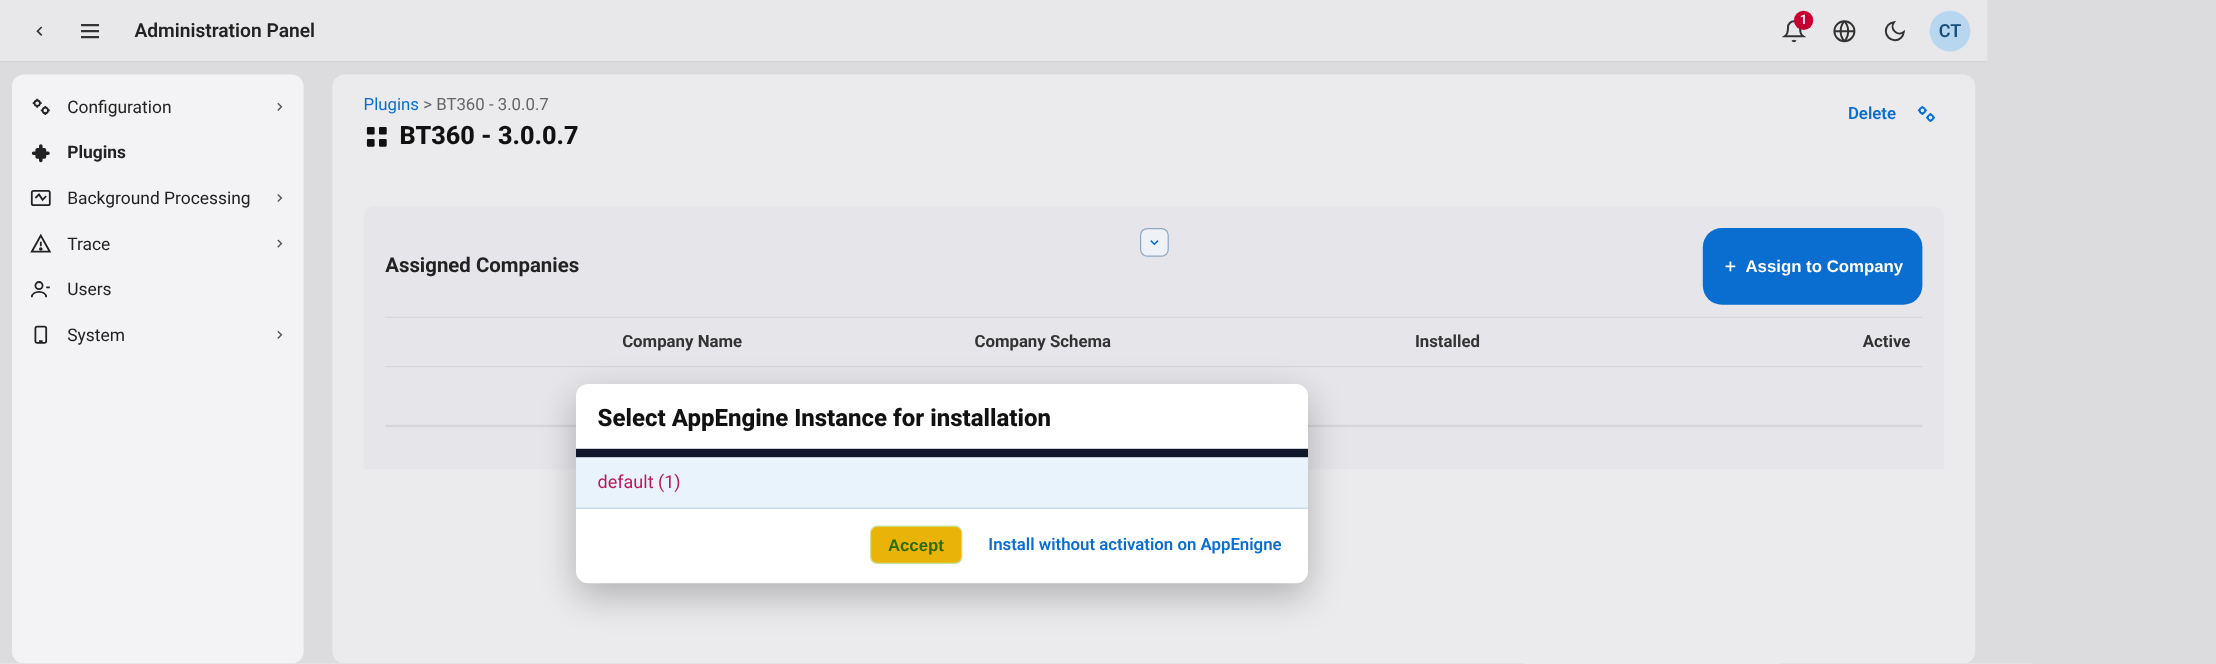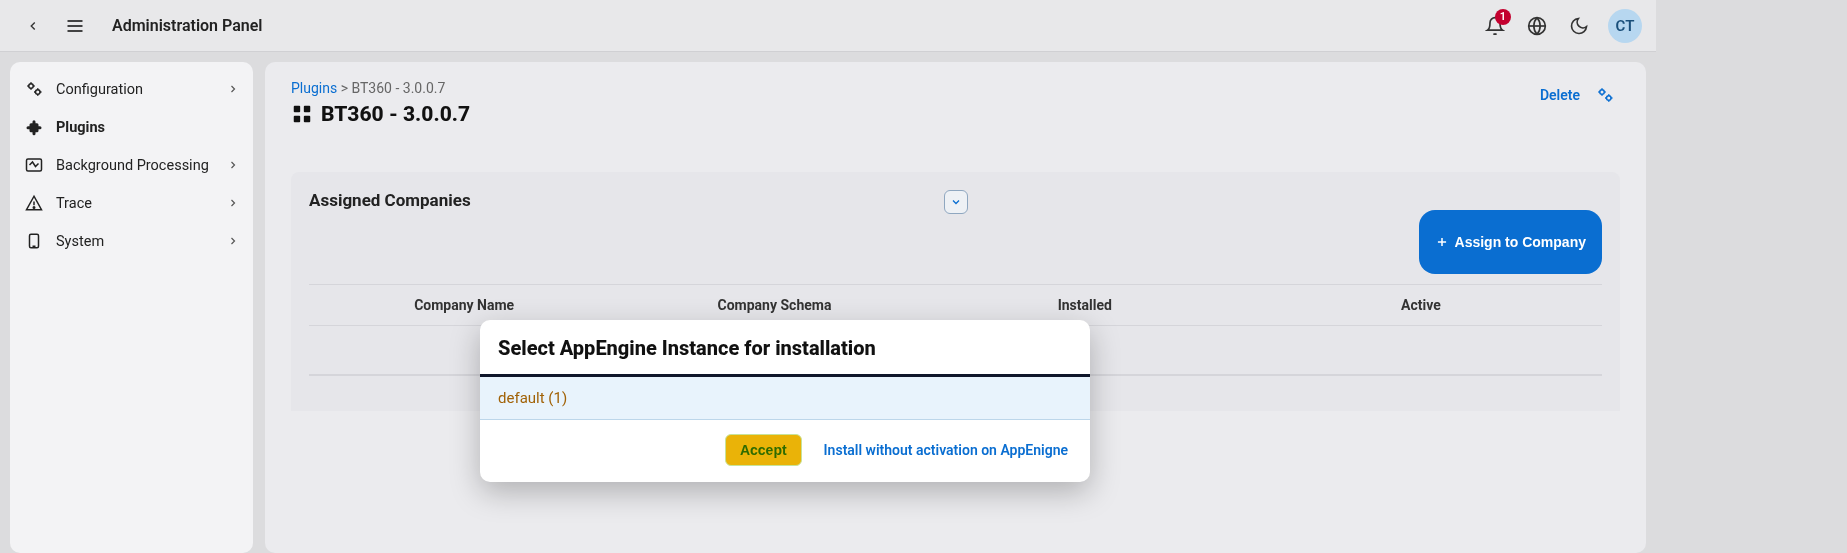--- a/index.html
+++ b/index.html
@@ -39,21 +39,21 @@
     .bell-wrap { position:relative; }
     .badge {
       position:absolute; top:2px; right:3px;
       background:#c3002f; color:#fff;
       width:16px; height:16px; border-radius:50%;
       font-size:11px; display:flex; align-items:center; justify-content:center;
       font-weight:600;
     }
 
     
-    .shell { display:flex; height: calc(100% - 52px); padding:10px 10px 0 10px; gap:12px; }
+    .shell { display:flex; height: calc(100% - 52px); padding:10px 10px 0 10px; gap:24px; }
 
     
     .sidebar {
       width: 243px; background:#f3f3f5;
       border-radius:10px;
       padding: 8px 0;
     }
     .nav-item {
       display:flex; align-items:center; gap:12px;
       padding: 10px 14px; cursor:pointer; font-size:14.5px;
@@ -89,31 +89,31 @@
     }
     .tabs { display:flex; gap:0; padding: 0 16px; border-bottom:1px solid #d5d5da; }
     .tab {
       padding: 16px 18px 14px 18px;
       font-weight:700; color:#333; cursor:pointer; font-size:14px;
       border-bottom:3px solid transparent;
     }
     .tab.active { color:#0a6ed1; border-bottom-color:#0a6ed1; }
 
     .section { padding: 18px 18px 0 18px; }
-    .section-head { display:flex; margin-bottom:10px;flex-direction:column; }
+    .section-head { display:flex; align-items:center; margin-bottom:10px; }
     .section-title { font-size:17px; font-weight:700; color:#222; }
     .assign-btn {
       margin-left:auto; background:#0a6ed1; color:#fff; border:none;
       border-radius:16px; padding: 24px 16px; font-weight:600; font-size:14px;
       display:flex; align-items:center; gap:6px; cursor:pointer;
     }
 
     table.data { width:100%; border-collapse:collapse; }
     table.data th {
-      text-align:center; font-weight:700; color:#333; font-size:14px;
+      text-align:right; font-weight:700; color:#333; font-size:14px;
       padding: 12px 10px; border-bottom:1px solid #d5d5da; border-top:1px solid #d5d5da;
       background:#e6e6ea;
     }
     table.data td.nodata {
       text-align:center; color:#555; padding: 16px 0; font-size:14px;
       border-bottom:1px solid #d5d5da;
     }
 
     .section-foot { height: 36px; border-top:1px solid #d5d5da; margin-top:0; }
 
@@ -121,22 +121,22 @@
     .dialog {
       position:absolute; left:480px; top:320px; width:610px;
       background:#fff; border-radius:10px; box-shadow:0 10px 30px rgba(0,0,0,0.25);
       overflow:hidden;
     }
     .dialog-title {
       font-weight:800; font-size:20px; color:#111;
       padding: 16px 18px 14px 18px;
     }
     .dialog-option {
-      padding: 12px 18px; color:#a16207; cursor:pointer; font-size:15px;
-      background:#e8f3fc; border-top:3px solid #0f172a; border-bottom:1px solid #bcd6ea;
+      padding: 12px 18px; color:#be185d; cursor:pointer; font-size:15px;
+      background:#e8f3fc; border-top:7px solid #0f172a; border-bottom:1px solid #bcd6ea;
     }
     .dialog-actions {
       display:flex; justify-content:flex-end; gap:22px;
       padding: 14px 22px 16px 22px; align-items:center;
     }
     .accept-btn {
       background:#eab308; color:#2e6b00; border:1px solid #c7e39a;
       border-radius:6px; padding:7px 14px; font-weight:600; font-size:14px; cursor:pointer;
     }
     .install-link { color:#0a6ed1; font-weight:600; cursor:pointer; font-size:14px; }
@@ -236,20 +236,30 @@
               <line x1="12" y1="10" x2="12" y2="15"></line>
               <circle cx="12" cy="18" r="1" fill="#222"></circle>
             </svg>
         </span>
         <span>Trace</span>
         <span class="nav-chevron">
           <svg width="12" height="12" viewBox="0 0 24 24" fill="none" stroke="#555" stroke-width="2.4">
               <polyline points="9 18 15 12 9 6"></polyline>
             </svg>
         </span>
+      </div>
+      <div class="nav-item">
+        <span class="nav-icon">
+          <svg width="18" height="18" viewBox="0 0 24 24" fill="none" stroke="#222" stroke-width="2">
+              <circle cx="10" cy="8" r="4"></circle>
+              <path d="M2 21c0-4 4-6 8-6s8 2 8 6"></path>
+              <line x1="18" y1="10" x2="22" y2="10"></line>
+            </svg>
+        </span>
+        <span>Users</span>
       </div>
       <div class="nav-item">
         <span class="nav-icon">
           <svg width="18" height="18" viewBox="0 0 24 24" fill="none" stroke="#222" stroke-width="2">
               <rect x="6" y="3" width="12" height="18" rx="2"></rect>
               <line x1="10" y1="19" x2="14" y2="19"></line>
             </svg>
         </span>
         <span>System</span>
         <span class="nav-chevron">

